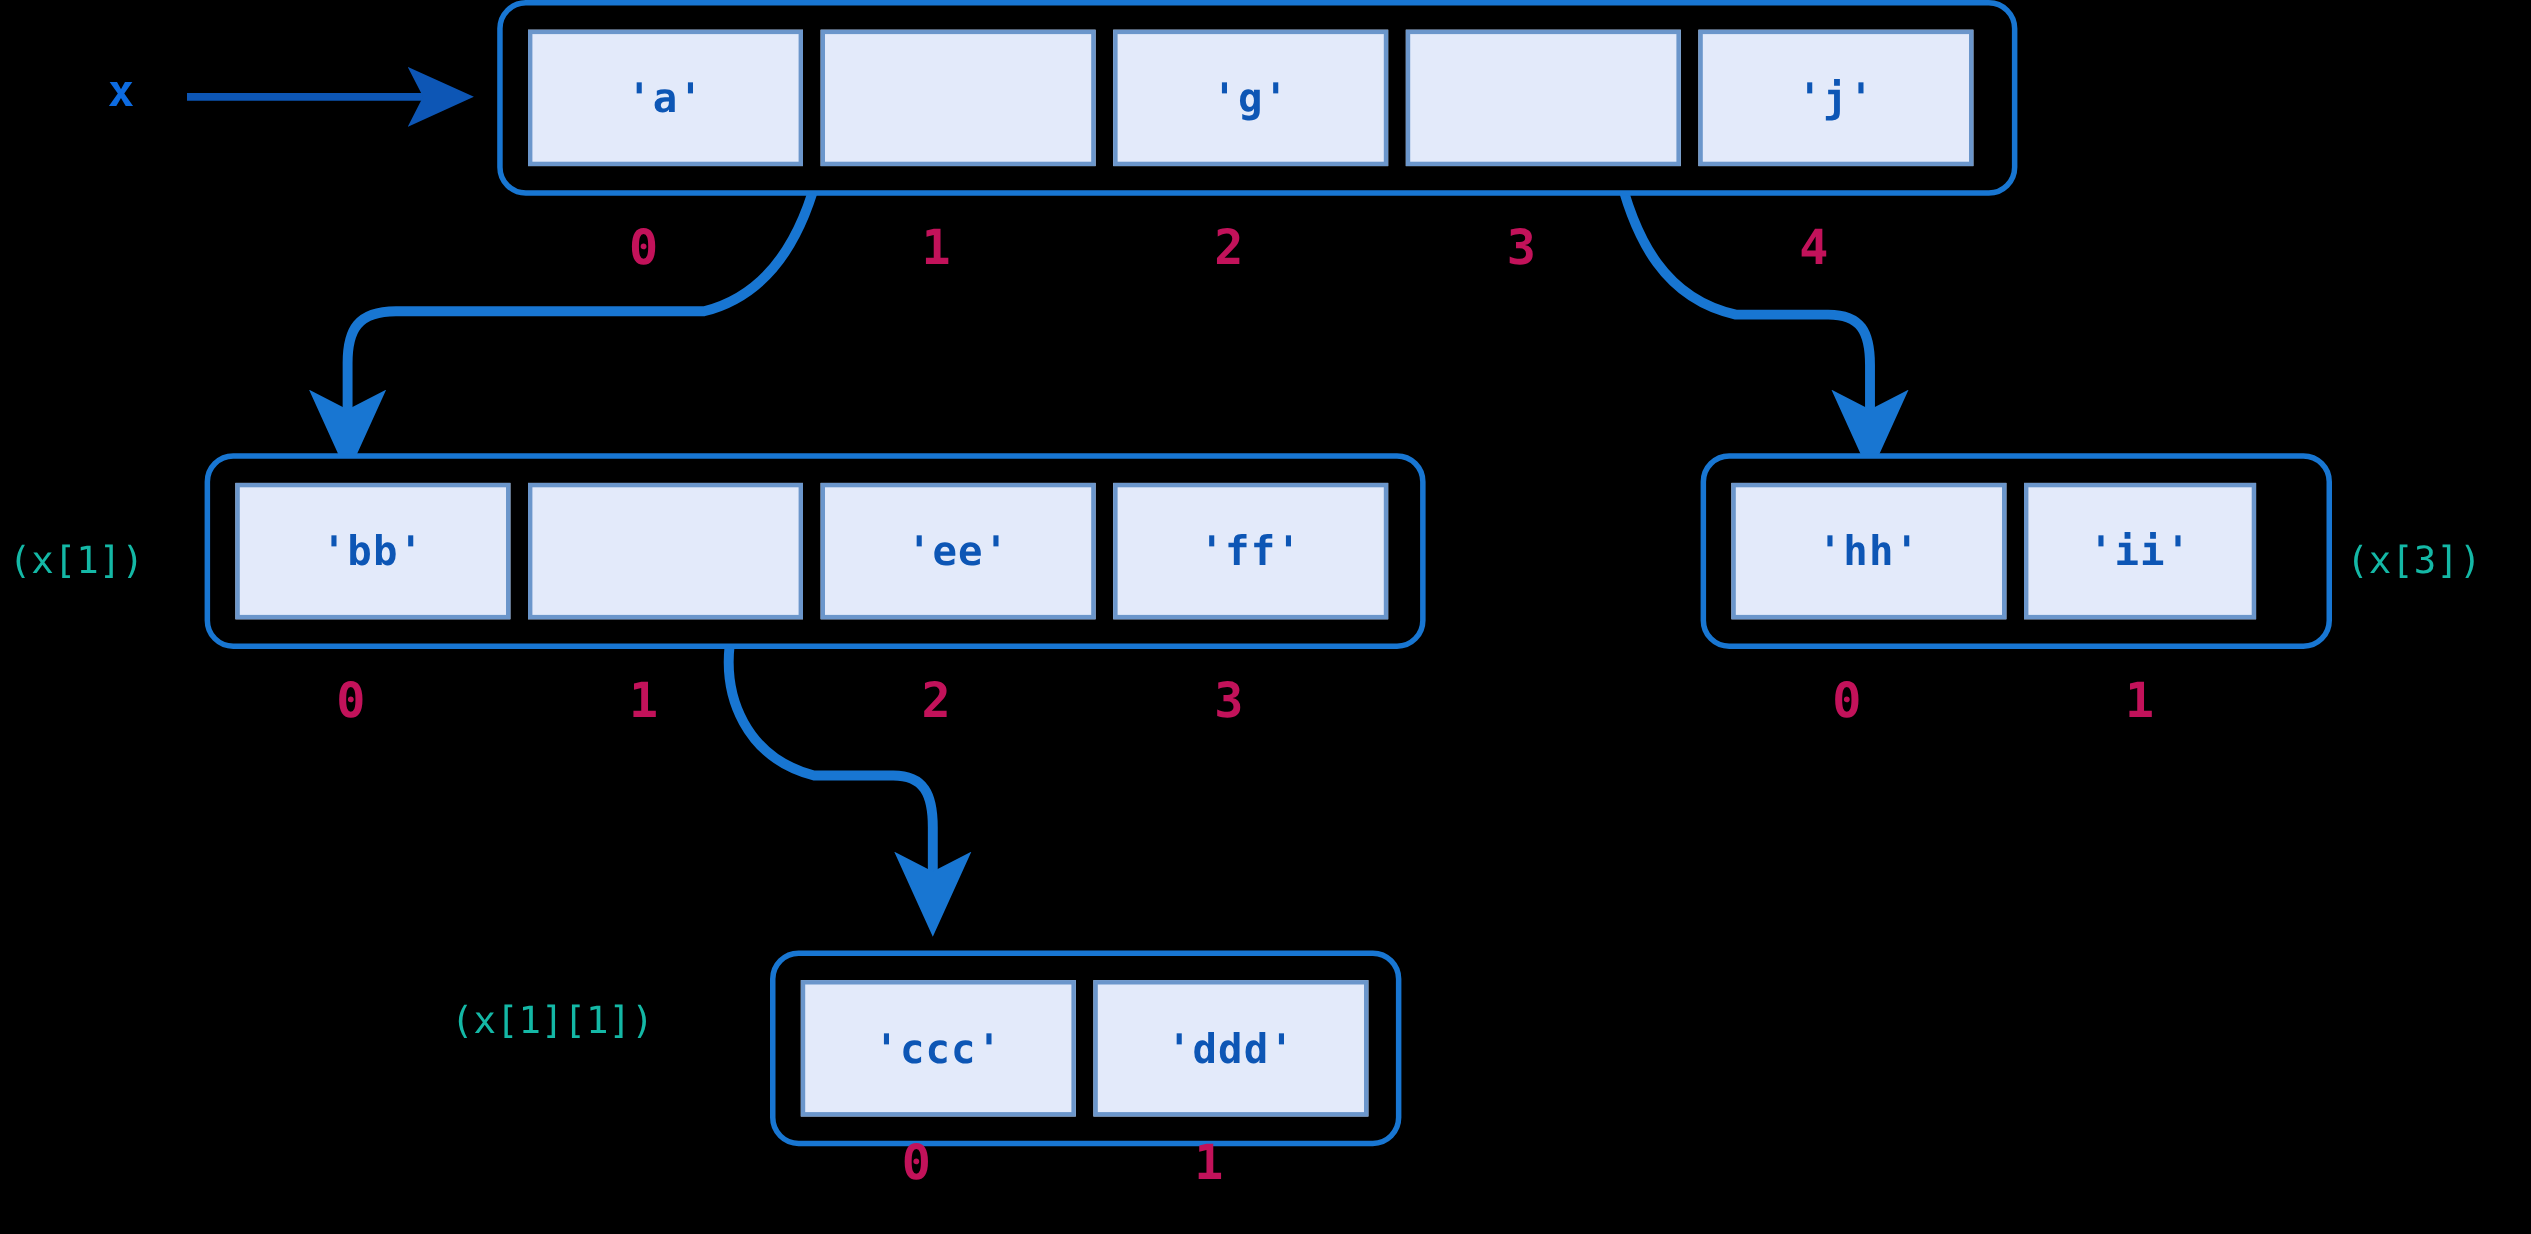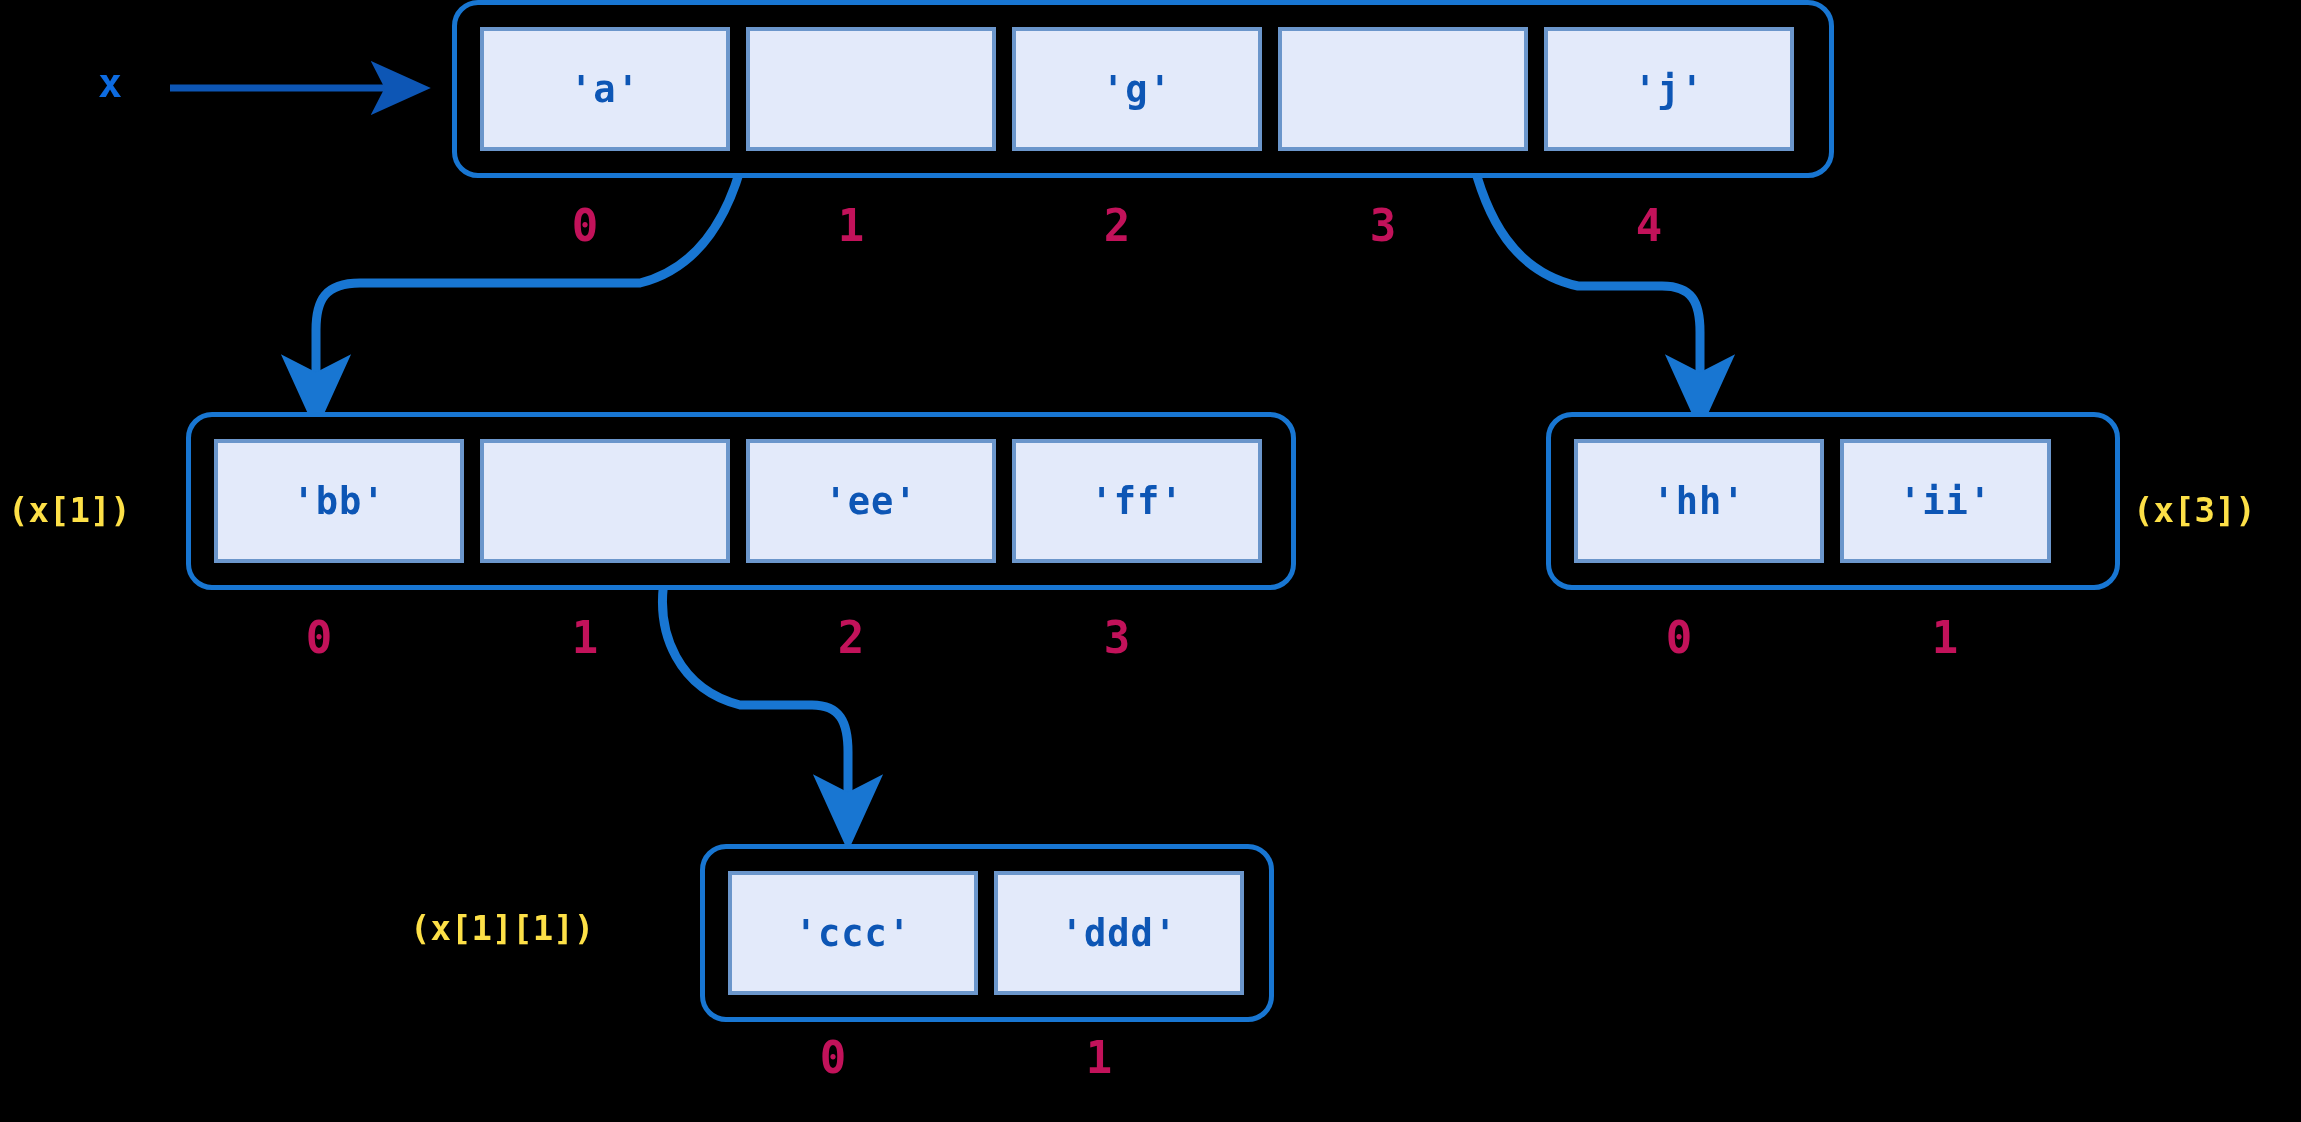--- a/index.html
+++ b/index.html
@@ -60,23 +60,23 @@
   .idx {
     color: #c2125a;
     font-size: 44px;
     font-weight: 700;
     text-align: center;
   }
 
   
   .side-label {
     position: absolute;
-    color: #fde047;
+    color: #14b8a6;
     font-size: 34px;
-    font-weight: 700;
+    font-weight: 400;
     white-space: nowrap;
   }
   .var-label {
     position: absolute;
     color: #0d6be0;
     font-size: 40px;
     font-weight: 700;
   }
 </style>
 </head>
@@ -141,21 +141,21 @@
   </div>
   <div class="side-label" style="left:2133px; top:490px;">(x[3])</div>
 
   <div class="idx-row" style="left:1546px; top:612px; width:574px;">
     <div class="idx" style="width:266px;">0</div>
     <div class="idx" style="width:266px;">1</div>
   </div>
 
   <div class="side-label" style="left:410px; top:908px;">(x[1][1])</div>
 
-  <div class="list-box" style="left:700px; top:844px; width:574px; height:178px;">
+  <div class="list-box" style="left:700px; top:864px; width:574px; height:178px;">
     <div class="cell" style="width:250px;height:124px;">'ccc'</div>
     <div class="cell" style="width:250px;height:124px;">'ddd'</div>
   </div>
   <div class="idx-row" style="left:700px; top:1032px; width:574px;">
     <div class="idx" style="width:266px;">0</div>
     <div class="idx" style="width:266px;">1</div>
   </div>
 
 </div>
 

